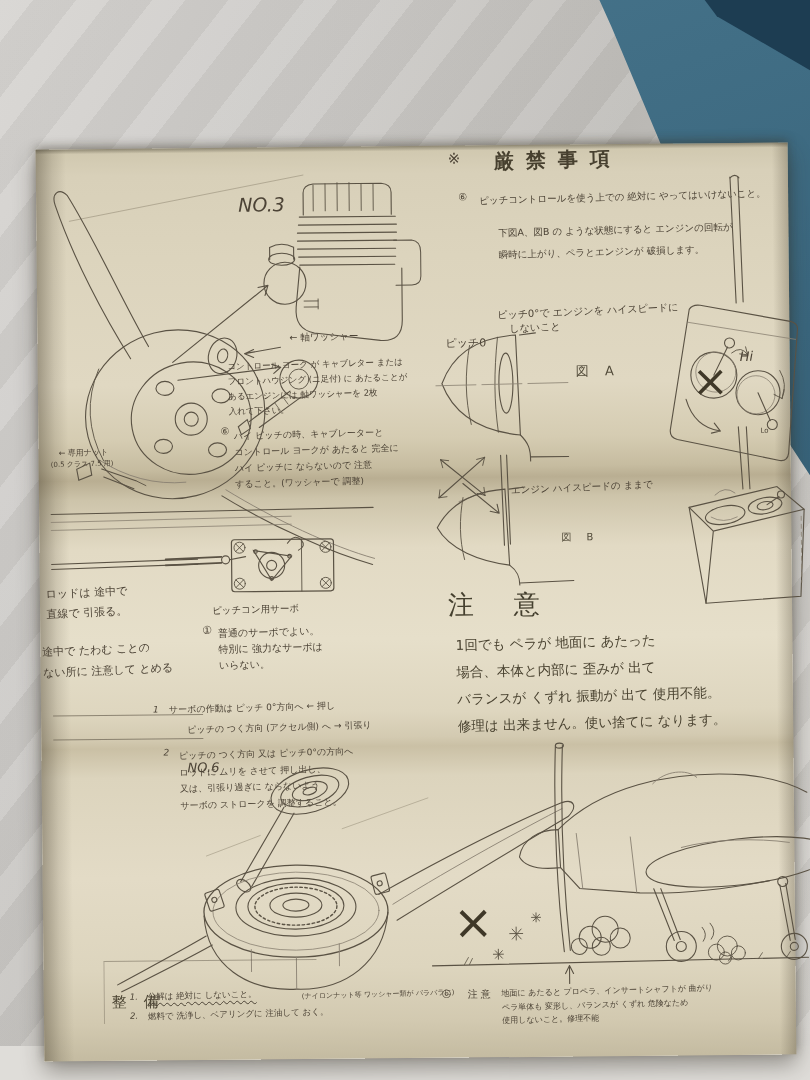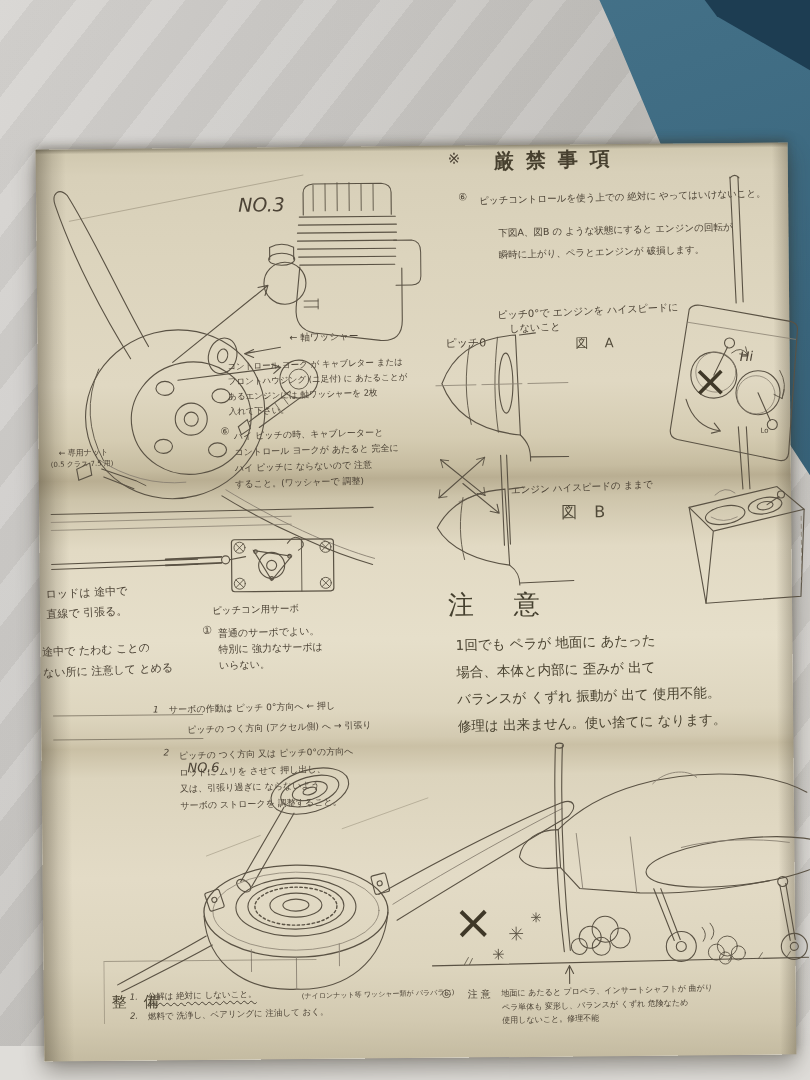--- a/index.html
+++ b/index.html
@@ -31,21 +31,21 @@
   .left-curl{left:0;top:0;width:30px;height:100%;
     background:linear-gradient(90deg,rgba(70,62,45,.42),rgba(70,62,45,.14) 55%,rgba(70,62,45,0));}
   .right-shade{right:0;top:0;width:16px;height:100%;
     background:linear-gradient(270deg,rgba(70,62,45,.30),rgba(70,62,45,0));}
   .top-edge{left:0;top:0;width:100%;height:5px;background:linear-gradient(180deg,rgba(60,55,40,.45),rgba(60,55,40,0));}
   
   .t{position:absolute;white-space:nowrap;color:#4c4336;}
   .hw1{transform:rotate(-1deg);}
   .hw2{transform:rotate(-2deg);}
   .title-big{font-size:20px;letter-spacing:12px;font-weight:bold;color:#47402f;}
-  .fig-label{letter-spacing:6px;color:#514a39;}
+  .fig-label{letter-spacing:6px;color:#514a39;margin-top:28px;}
   .small{font-size:9px;line-height:15px;}
   .block{white-space:normal;}
   .block div{white-space:nowrap;}
   .xmark{font-size:44px;font-weight:400;color:#3f3828;line-height:1;}
   .wavy{text-decoration:underline wavy #4c4336 1px;text-underline-offset:3px;}
   .rule{position:absolute;border-top:1px solid #6b6352;opacity:.7;}
   svg{position:absolute;overflow:visible;}
 </style>
 </head>
 <body>
@@ -174,21 +174,21 @@
       <path d="M98,218 L110,246"></path>
         <circle cx="112" cy="250" r="5"></circle>
       <path d="M120,196 q8,14 2,28 M122,224 l2,-9 M122,224 l-8,-4" stroke-width="0.9"></path>
     </g>
   </svg>
   <span class="t xmark" style="left:654px;top:216px;">×</span>
   <span class="t" style="left:702px;top:206px;font-size:13px;font-style:italic;">Hi</span>
   <span class="t" style="left:722px;top:284px;font-size:7px;">Lo</span>
 
   <span class="t hw2" style="left:472px;top:337px;font-size:9.5px;">エンジン ハイスピードの ままで</span>
-  <span class="t fig-label" style="left:522px;top:358px;font-size:16px;">図 B</span>
+  <span class="t fig-label" style="left:522px;top:358px;font-size:10px;">図 B</span>
 
   <svg style="left:392px;top:302px;" width="145" height="140" viewBox="0 0 145 140">
     <g fill="none" stroke="#5a5244" stroke-width="1.1" stroke-linecap="round">
       <path d="M10,12 L54,48 M54,10 L8,50"></path>
       <path d="M10,12 l2,8 M10,12 l8,1 M54,48 l-8,-2 M54,48 l-1,-8 M54,10 l-8,2 M54,10 l-2,8 M8,50 l8,-1 M8,50 l1,-8" stroke-width="0.9"></path>
       <path d="M32,36 L68,66 M68,66 l-9,-2 M68,66 l-2,-9"></path>
       <path d="M6,80 C20,54 44,44 74,42 L78,118 C48,114 18,102 6,80 Z"></path>
       <path d="M32,50 C28,72 28,92 33,112" stroke-width="0.9"></path>
       <path d="M70,8 L73,98 M76,8 L79,97"></path>
       <path d="M78,42 L94,40 M78,118 C86,124 88,130 88,138 M88,136 L142,134"></path>

